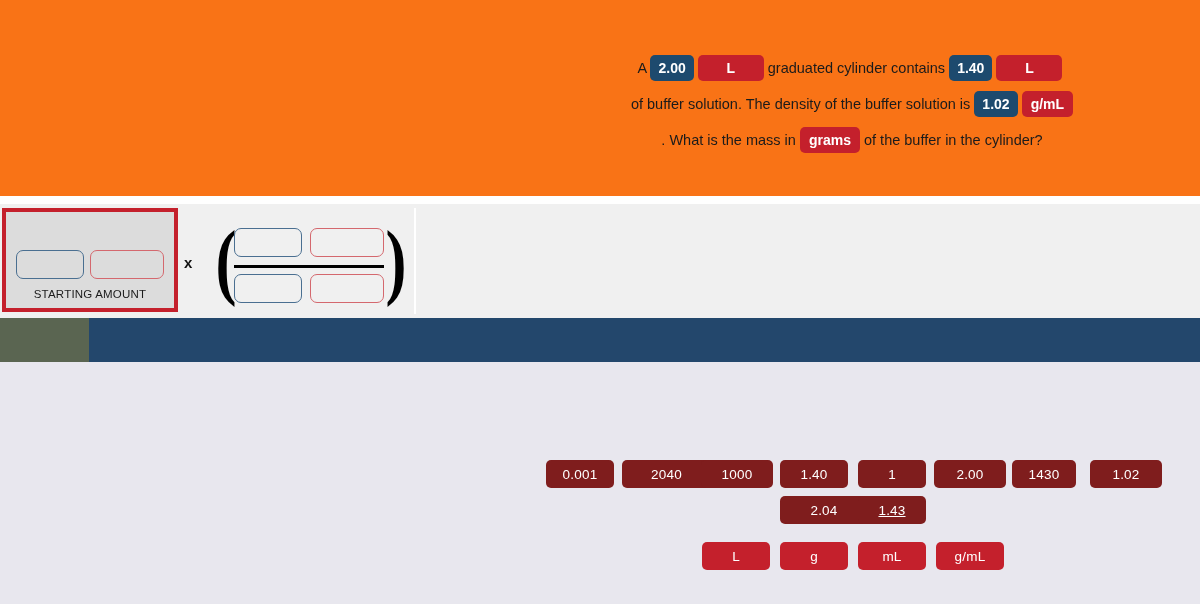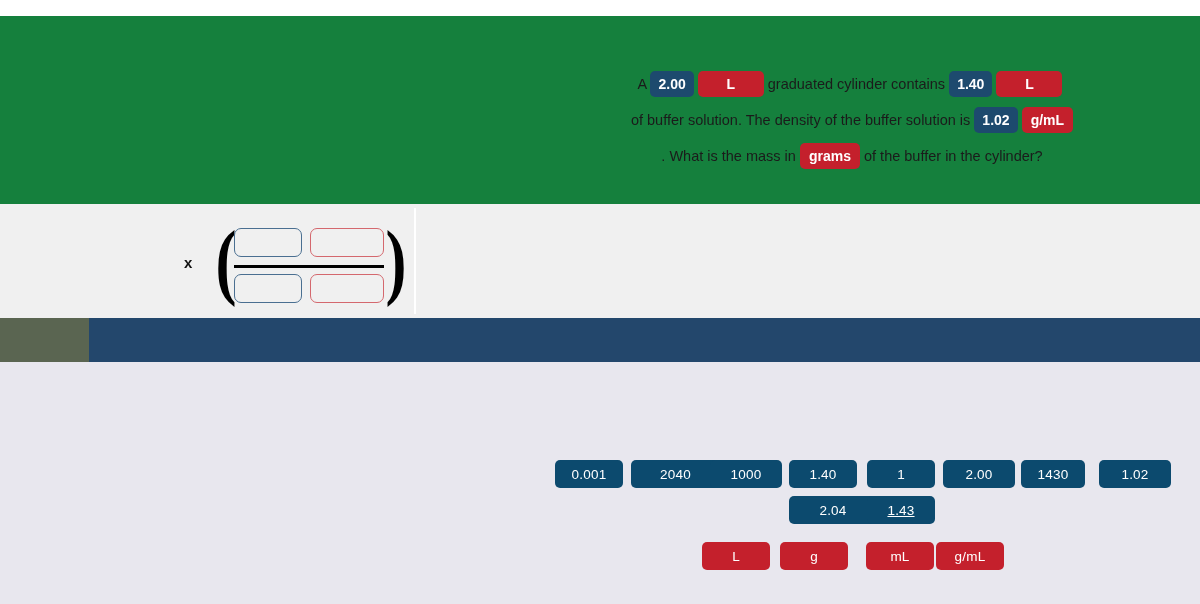--- a/index.html
+++ b/index.html
@@ -11,24 +11,24 @@
     height: 604px;
     background: #ffffff;
     font-family: "Liberation Sans", sans-serif;
     overflow: hidden;
     position: relative;
   }
 
   
   #problem-area {
     position: absolute;
-    left: 0; top: 16px;
+    left: 0; top: 0;
     width: 1200px;
     height: 196px;
-    background: #15803d;
+    background: #f97316;
     box-sizing: border-box;
   }
   #problem-text {
     position: absolute;
     left: 555px;
     top: 50px;
     width: 590px;
     text-align: center;
     font-size: 14.5px;
     color: #1b1b1b;
@@ -198,36 +198,41 @@
     height: 28px;
     border-radius: 5px;
     color: #ffffff;
     font-size: 13.5px;
     display: flex;
     align-items: center;
     justify-content: center;
     box-sizing: border-box;
     letter-spacing: 0.2px;
   }
-  .tile.num  { background: #0c4a6e; margin-left: 9px; }
+  .tile.num  { background: #7f1d1d; }
   .tile.unit { background: #c4202c; }
 </style>
 </head>
 <body>
 
 <div id="problem-area">
   <div id="problem-text">
     <span class="seg">A </span><span class="chip num">2.00</span><span class="seg"> </span><span class="chip unit wide">L</span><span class="seg"> graduated cylinder contains </span><span class="chip num">1.40</span><span class="seg"> </span><span class="chip unit wide">L</span><span class="seg"> of buffer solution. The density</span>
     <span class="seg">of the buffer solution is </span><span class="chip num">1.02</span><span class="seg"> </span><span class="chip unit med">g/mL</span><span class="seg"> . What is the mass in </span><span class="chip unit med">grams</span><span class="seg"> of the buffer in the</span>
     <span class="seg">cylinder?</span>
   </div>
 </div>
 
 <div id="work-strip">
 
+  <div id="starting-amount">
+    <div class="slot blue" id="sa-slot-num"></div>
+    <div class="slot red" id="sa-slot-unit"></div>
+    <div id="sa-label">STARTING AMOUNT</div>
+  </div>
 
   <div id="times-sign">x</div>
 
   <div id="factor-group">
     <span class="paren left">(</span>
     <div class="slot blue" id="fr-num-blue"></div>
     <div class="slot red" id="fr-num-red"></div>
     <div id="fr-bar"></div>
     <div class="slot blue" id="fr-den-blue"></div>
     <div class="slot red" id="fr-den-red"></div>
@@ -249,16 +254,16 @@
       <div class="tile num" style="left: 701px; top: 98px; width: 72px;">1000</div>
       <div class="tile num" style="left: 780px; top: 98px; width: 68px;">1.40</div>
       <div class="tile num" style="left: 858px; top: 98px; width: 68px;">1</div>
       <div class="tile num" style="left: 934px; top: 98px; width: 72px;">2.00</div>
       <div class="tile num" style="left: 1012px; top: 98px; width: 64px;">1430</div>
       <div class="tile num" style="left: 1090px; top: 98px; width: 72px;">1.02</div>
       <div class="tile num" style="left: 780px; top: 134px; width: 88px;">2.04</div>
       <div class="tile num" style="left: 858px; top: 134px; width: 68px; text-decoration: underline;">1.43</div>
       <div class="tile unit" style="left: 702px; top: 180px; width: 68px;">L</div>
       <div class="tile unit" style="left: 780px; top: 180px; width: 68px;">g</div>
-      <div class="tile unit" style="left: 858px; top: 180px; width: 68px; margin-left: 8px;">mL</div>
+      <div class="tile unit" style="left: 858px; top: 180px; width: 68px;">mL</div>
       <div class="tile unit" style="left: 936px; top: 180px; width: 68px;">g/mL</div>
     </div>
 </div>
 
 </body></html>

